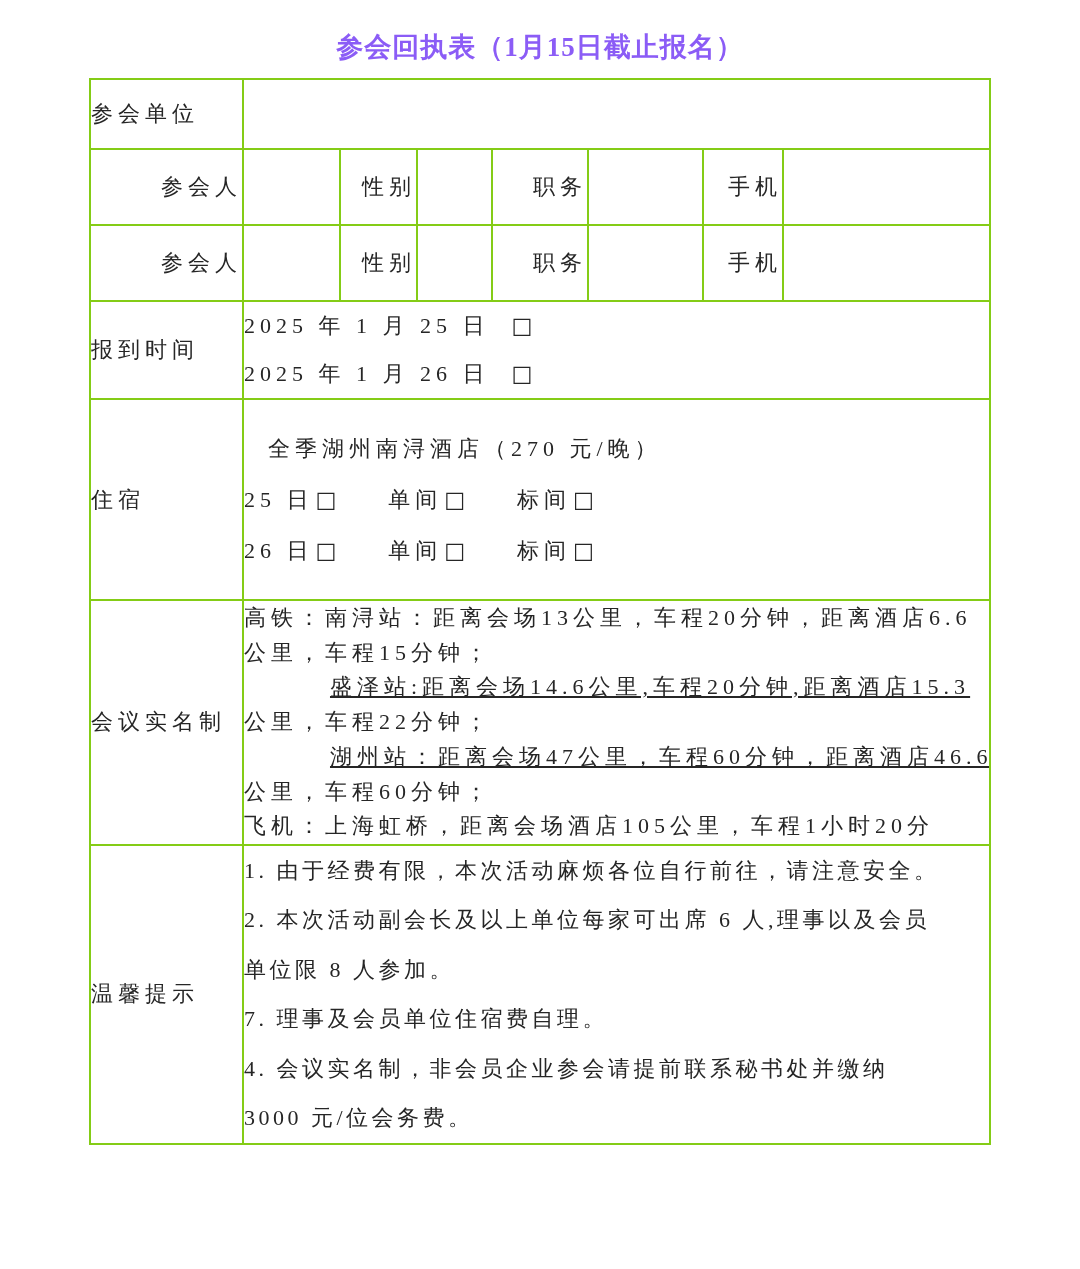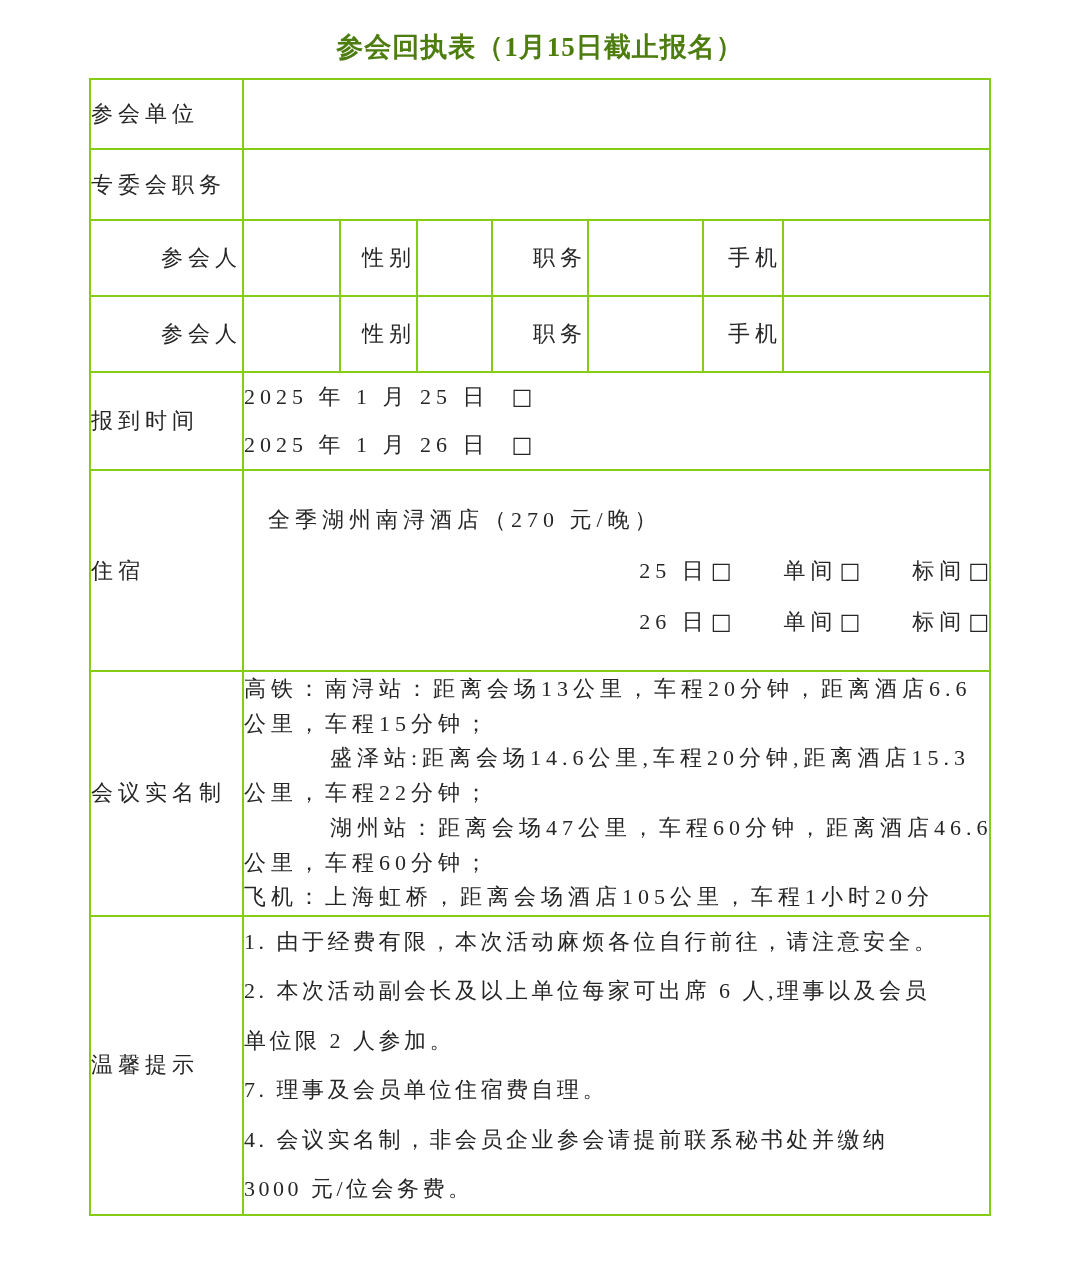--- a/index.html
+++ b/index.html
@@ -16,21 +16,21 @@
     width: 1080px;
     height: 1269px;
     overflow: hidden;
   }
   .doc-title {
     margin: 30px 0 13px 0;
     text-align: center;
     font-size: 27px;
     font-weight: bold;
     letter-spacing: 1px;
-    color: #4d7c0f;
+    color: #8b5cf6;
     line-height: 35px;
   }
   table.form {
     table-layout: fixed;
     width: 900px;
     margin: 0 auto;
     border-collapse: collapse;
   }
   table.form td {
     border: 2px solid #84cc16;
@@ -74,29 +74,28 @@
   }
   .checkin-line .cb { margin-left: 22px; }
 
   .hotel-name { line-height: 51px; white-space: pre-wrap; margin-left: 24px; }
   .hotel-line {
     display: flex;
     align-items: center;
     column-gap: 52px;
     line-height: 51px;
     white-space: pre-wrap;
-    justify-content: flex-end;
   }
   .hotel-line .cb { margin-left: 2px; }
 
   .transport-line {
     line-height: 34.7px;
     white-space: nowrap;
   }
-  .transport-line.indent { padding-left: 86px; }
+  .transport-line.indent { padding-left: 86px; text-decoration: underline; }
 
   .tips-line {
     line-height: 49.5px;
     letter-spacing: 3.5px;
     white-space: nowrap;
   }
 </style>
 </head>
 <body>
 
@@ -115,24 +114,20 @@
         <col style="width:80px">
         <col style="width:207px">
     </colgroup>
 
     <tbody>
         <tr class="r-unit">
       <td class="label-cell v-top">参会单位</td>
       <td colspan="7"></td>
     </tr>
 
-    <tr class="r-committee">
-      <td class="label-cell v-top">专委会职务</td>
-      <td colspan="7"></td>
-    </tr>
 
     <tr class="r-person">
       <td class="label-cell v-top">参会人</td>
       <td></td>
       <td class="sub-label">性别</td>
       <td></td>
       <td class="sub-label">职务</td>
       <td></td>
       <td class="sub-label">手机</td>
       <td></td>
@@ -185,21 +180,21 @@
         <div class="transport-line">公里，车程60分钟；</div>
         <div class="transport-line">飞机：上海虹桥，距离会场酒店105公里，车程1小时20分</div>
       </td>
     </tr>
 
     <tr class="r-tips">
       <td class="label-cell">温馨提示</td>
       <td colspan="7" class="content-cell">
         <div class="tips-line">1. 由于经费有限，本次活动麻烦各位自行前往，请注意安全。</div>
         <div class="tips-line">2. 本次活动副会长及以上单位每家可出席 6 人,理事以及会员</div>
-        <div class="tips-line">单位限 2 人参加。</div>
+        <div class="tips-line">单位限 8 人参加。</div>
         <div class="tips-line">7. 理事及会员单位住宿费自理。</div>
         <div class="tips-line">4. 会议实名制，非会员企业参会请提前联系秘书处并缴纳</div>
         <div class="tips-line">3000 元/位会务费。</div>
       </td>
     </tr>
   </tbody>
     </table>
 </div>
 
 </body></html>

